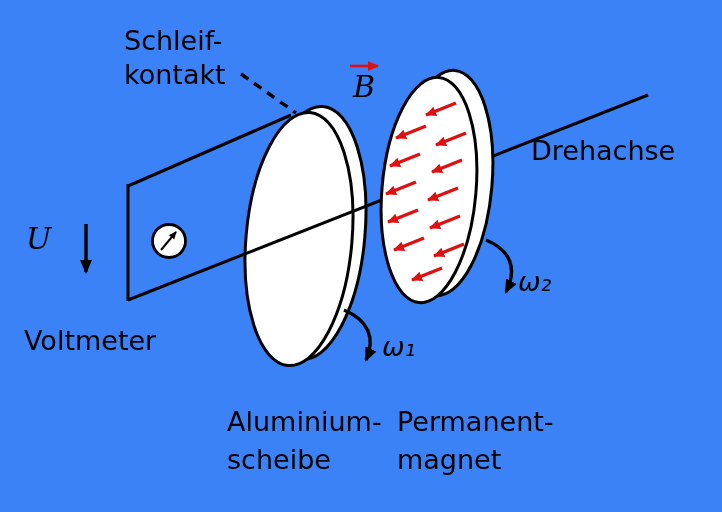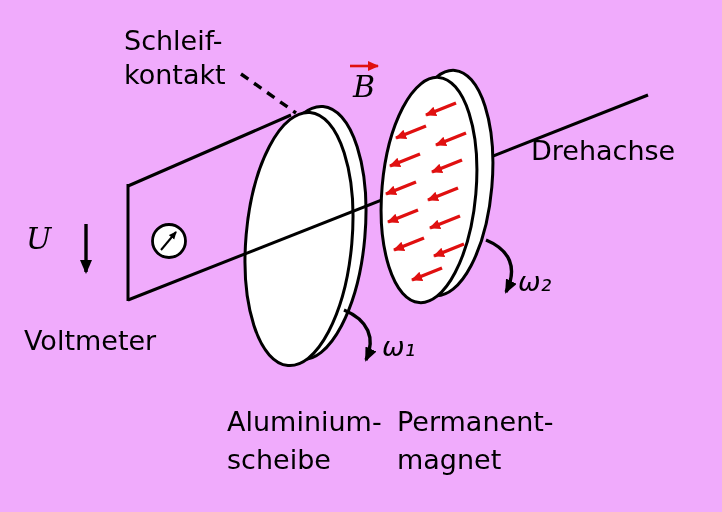--- a/index.html
+++ b/index.html
@@ -1,16 +1,16 @@
 <!DOCTYPE html>
 <html><head>
 <meta charset="utf-8">
 <style>
   html,body{margin:0;padding:0;background:#ffffff;}
-  .canvas{width:722px;height:512px;background:#f0abfc;position:relative;overflow:hidden;}
+  .canvas{width:722px;height:512px;background:#3b82f6;position:relative;overflow:hidden;}
   svg{display:block;}
   text{font-family:"DejaVu Sans",sans-serif;font-size:27px;fill:#000;}
   .math{font-family:"DejaVu Serif",serif;font-style:italic;font-size:30px;}
   .omega{font-family:"DejaVu Sans",sans-serif;font-style:italic;font-size:27px;}
   .wire{stroke:#000;stroke-width:3;fill:none;}
   .disc{stroke:#000;stroke-width:3;fill:#ffffff;}
 </style>
 </head>
 <body>
 

